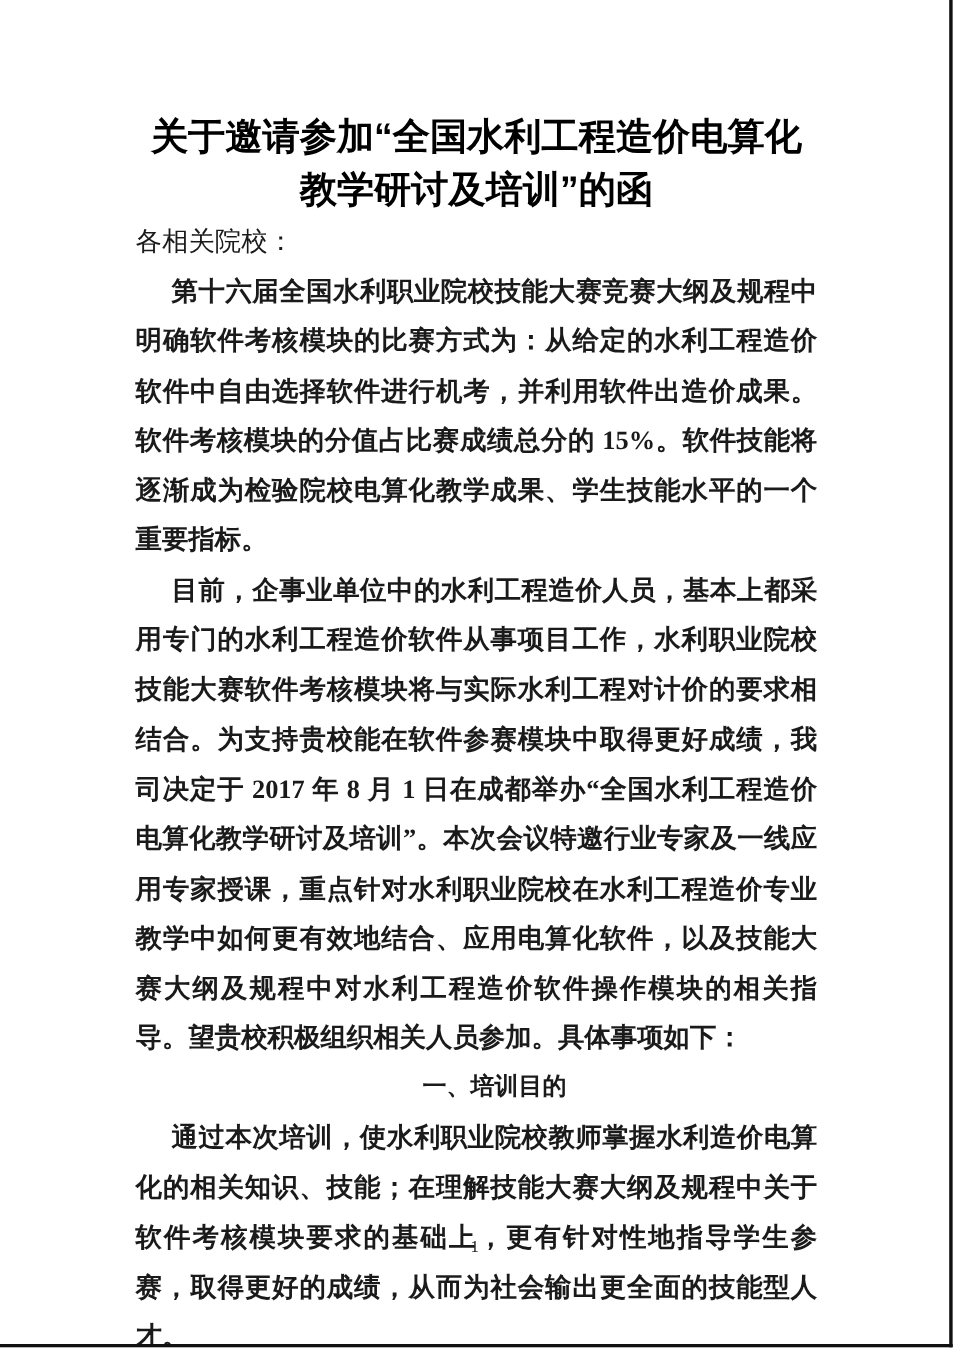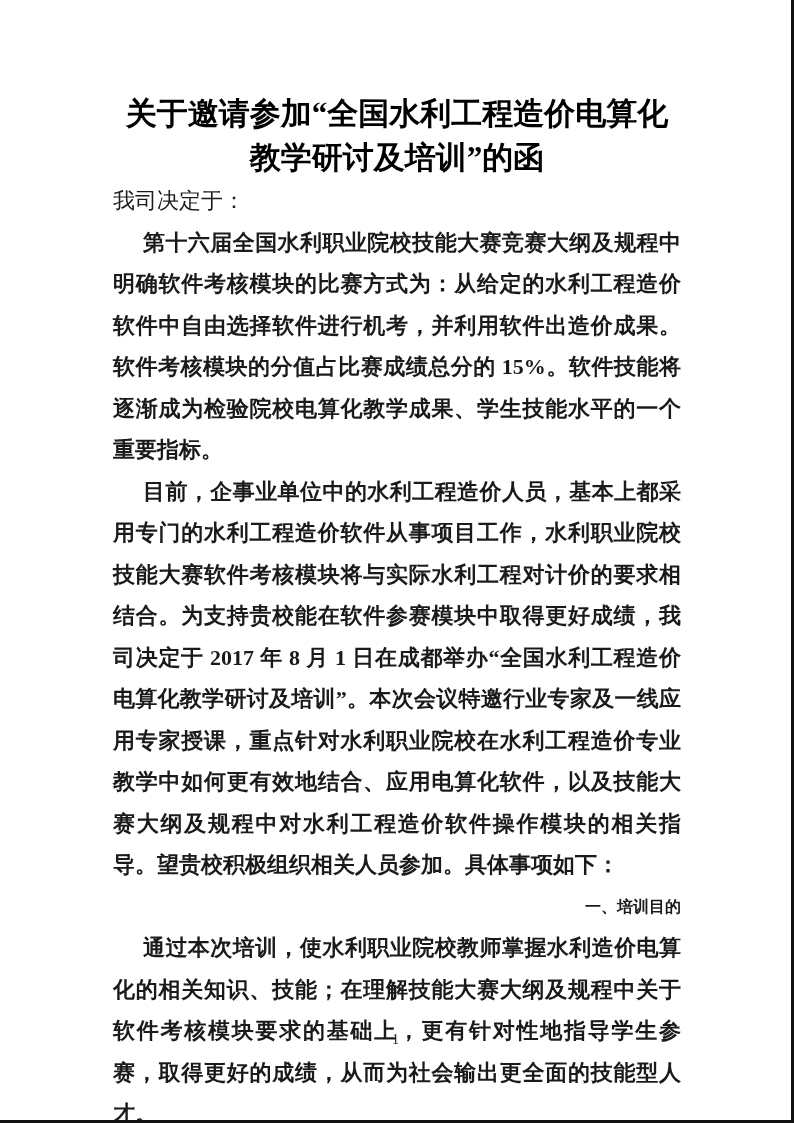--- a/index.html
+++ b/index.html
@@ -20,21 +20,21 @@
   }
   .doc-title {
     margin: 0 0 0 113px;
     padding-top: 92px;
     width: 568px;
     font-size: 31px;
     line-height: 44px;
     font-weight: bold;
     text-align: center;
     color: #000000;
-    font-family: Liberation Serif, serif;
+    font-family: Liberation Sans, sans-serif;
   }
   .doc-body {
     margin-left: 113px;
     width: 568px;
     font-size: 22px;
     line-height: 41.5px;
     text-align: justify;
     text-justify: inter-character;
     letter-spacing: 0;
   }
@@ -43,25 +43,25 @@
     padding: 0;
   }
   .salutation {
     text-indent: 0;
   }
   .para {
     text-indent: 30px;
     font-weight: bold;
   }
   .section-heading {
-    font-size: 16px;
+    font-size: 20px;
     line-height: 41.5px;
     font-weight: bold;
     text-indent: 30px;
-    text-align: right;
+    text-align: center;
   }
   .page-number {
     position: absolute;
     top: 1032px;
     left: 0;
     right: 0;
     text-align: center;
     font-size: 14px;
     color: #1a1a1a;
     font-family: "Liberation Serif", "DejaVu Serif", serif;
@@ -69,21 +69,21 @@
 </style>
 </head>
 <body>
 
 <div class="page">
 
   <h1 class="doc-title">关于邀请参加“全国水利工程造价电算化教学研讨及培训”的函</h1>
 
   <div class="doc-body">
 
-    <p class="salutation">我司决定于：</p>
+    <p class="salutation">各相关院校：</p>
 
     <p class="para">第十六届全国水利职业院校技能大赛竞赛大纲及规程中明确软件考核模块的比赛方式为：从给定的水利工程造价软件中自由选择软件进行机考，并利用软件出造价成果。软件考核模块的分值占比赛成绩总分的 15%。软件技能将逐渐成为检验院校电算化教学成果、学生技能水平的一个重要指标。</p>
 
     <p class="para">目前，企事业单位中的水利工程造价人员，基本上都采用专门的水利工程造价软件从事项目工作，水利职业院校技能大赛软件考核模块将与实际水利工程对计价的要求相结合。为支持贵校能在软件参赛模块中取得更好成绩，我司决定于 2017 年 8 月 1 日在成都举办“全国水利工程造价电算化教学研讨及培训”。本次会议特邀行业专家及一线应用专家授课，重点针对水利职业院校在水利工程造价专业教学中如何更有效地结合、应用电算化软件，以及技能大赛大纲及规程中对水利工程造价软件操作模块的相关指导。望贵校积极组织相关人员参加。具体事项如下：</p>
 
     <h2 class="section-heading">一、培训目的</h2>
 
     <p class="para">通过本次培训，使水利职业院校教师掌握水利造价电算化的相关知识、技能；在理解技能大赛大纲及规程中关于软件考核模块要求的基础上，更有针对性地指导学生参赛，取得更好的成绩，从而为社会输出更全面的技能型人才。</p>
 
   </div>

